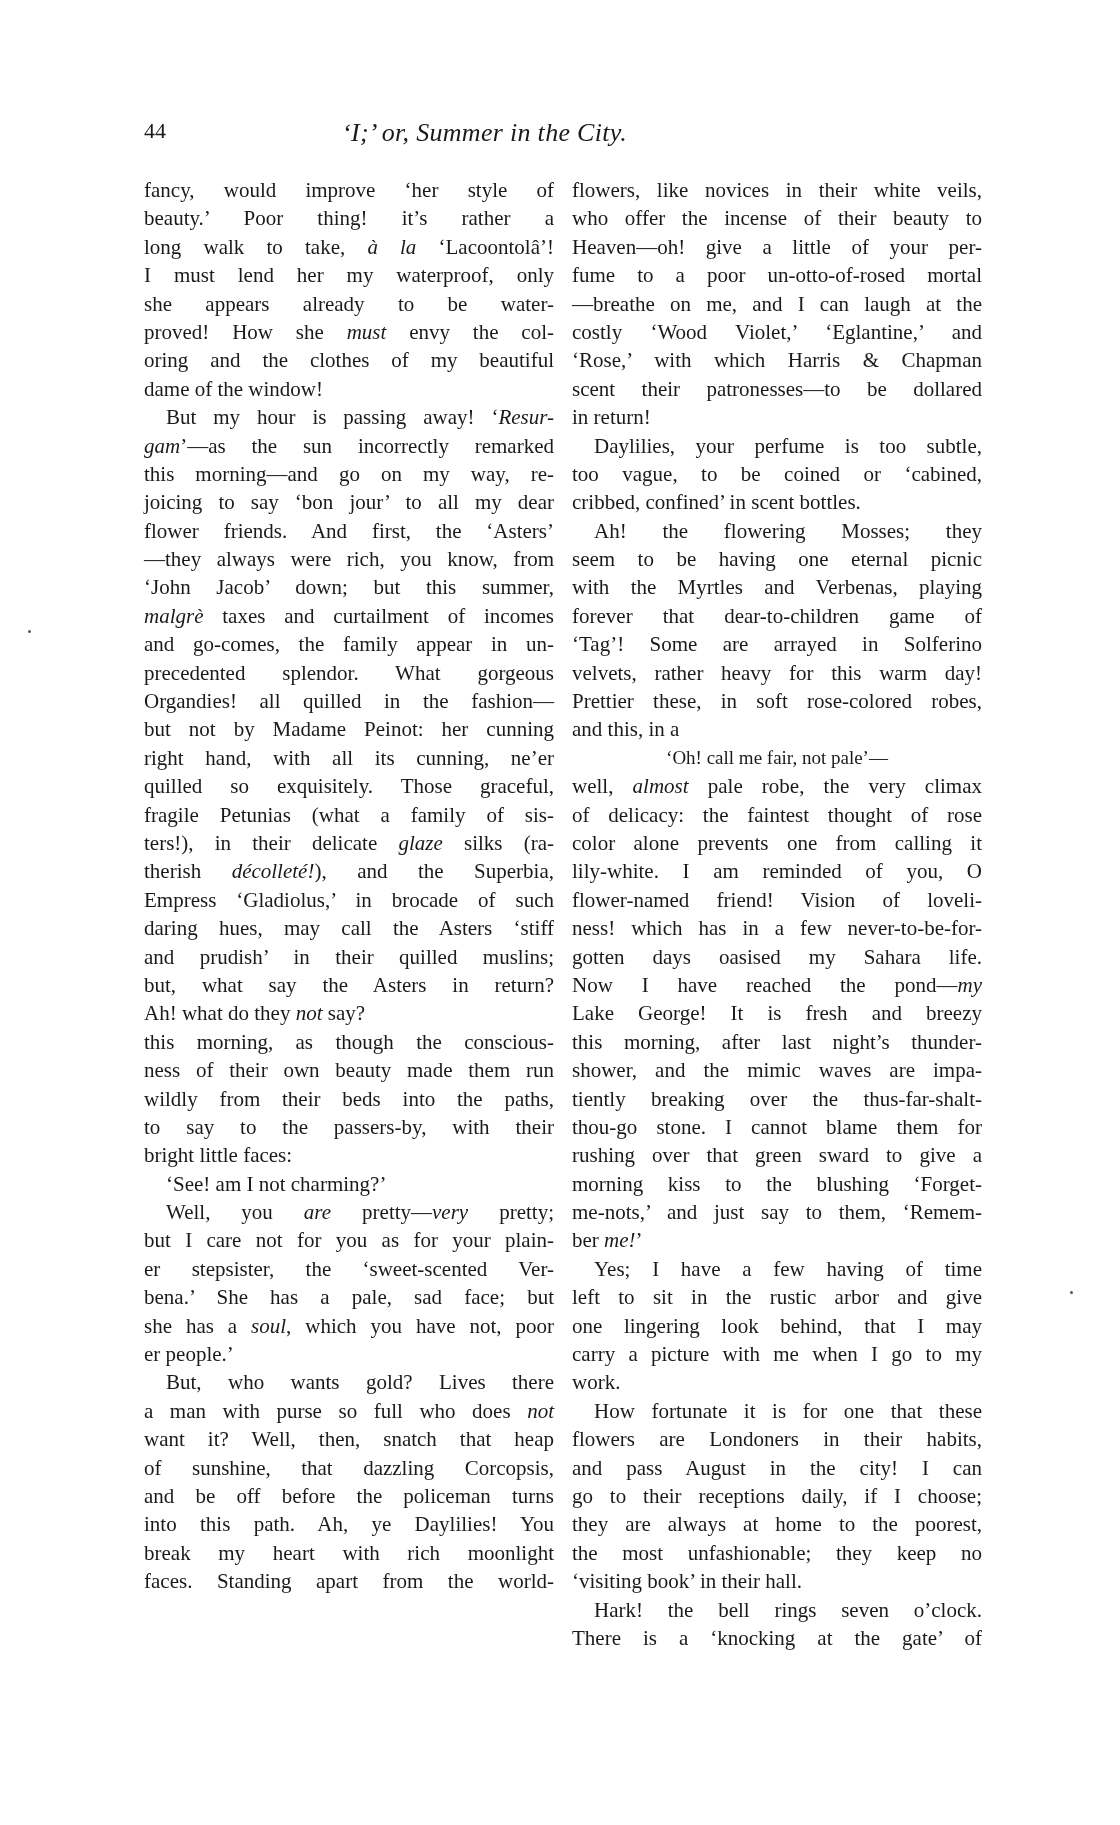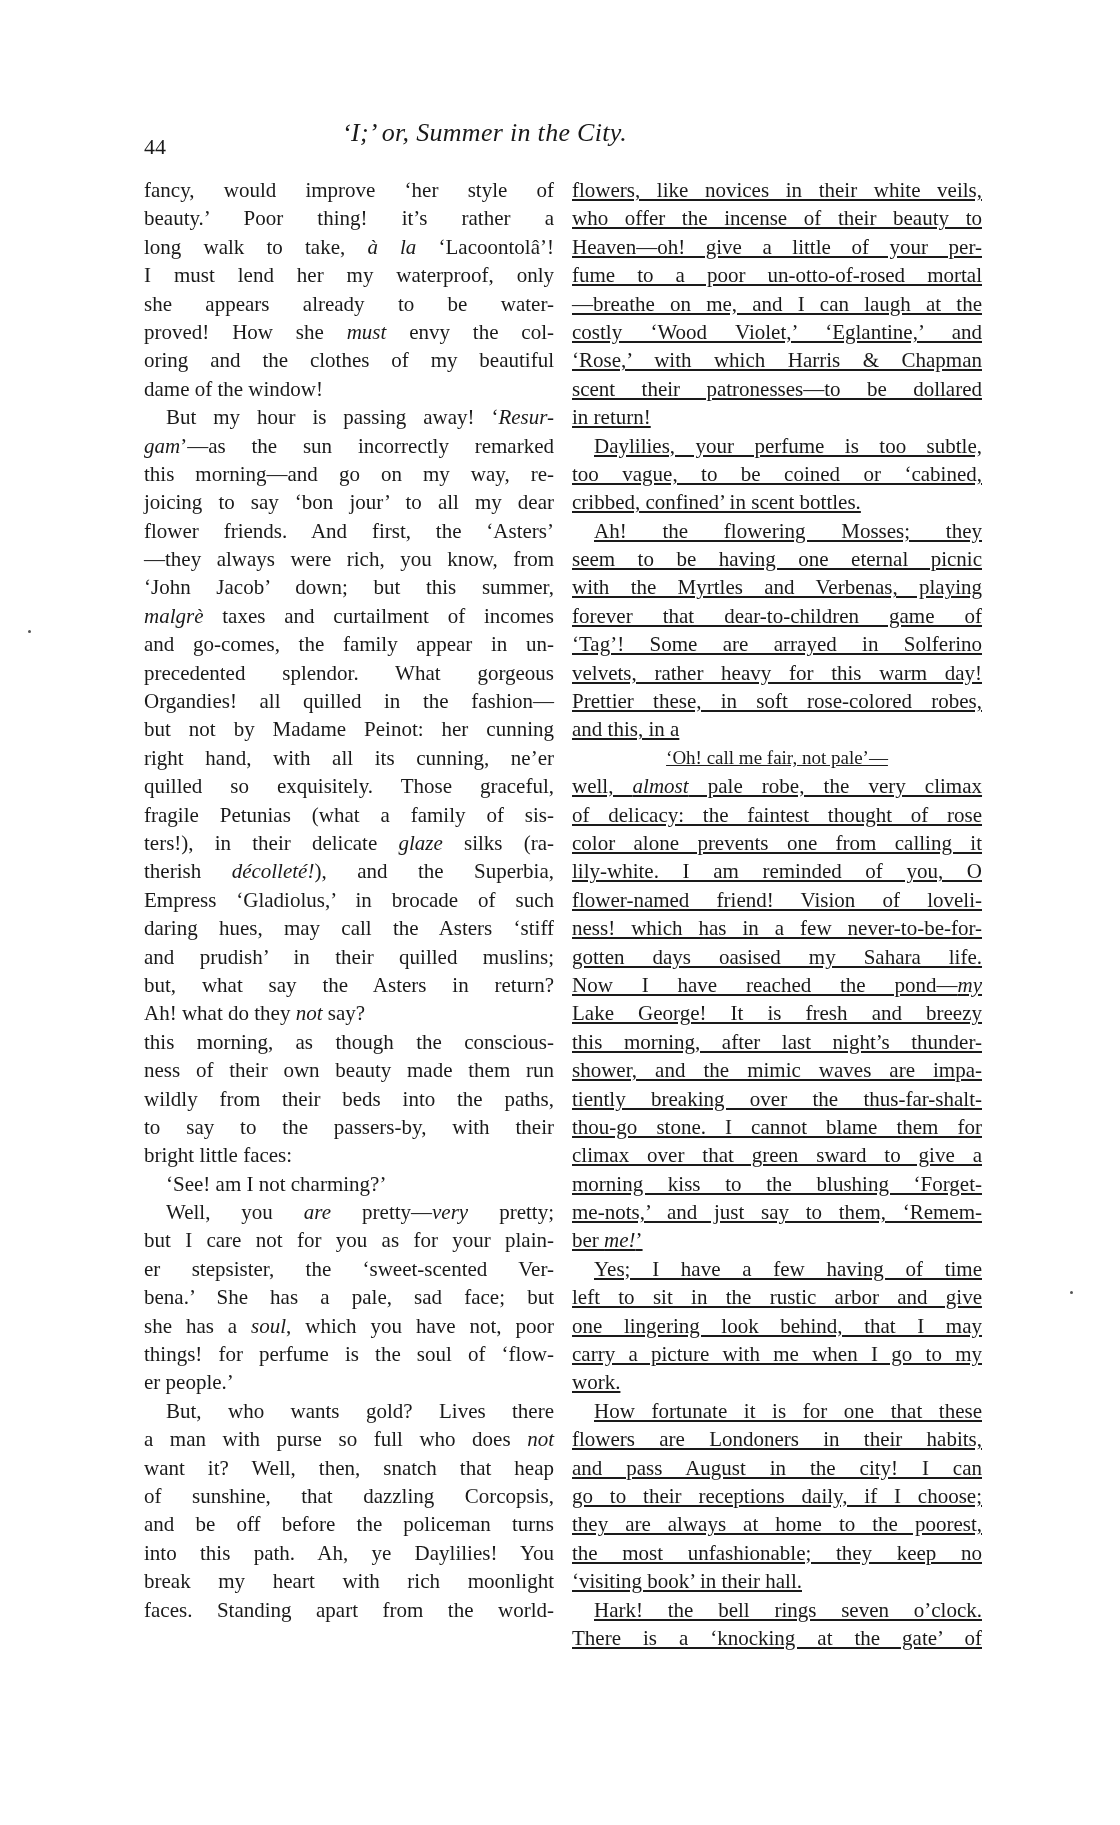--- a/index.html
+++ b/index.html
@@ -1,24 +1,24 @@
 <!DOCTYPE html>
 <html><head>
 <meta charset="utf-8">
 <style>
   html, body { margin: 0; padding: 0; background: #ffffff; }
   body { width: 1120px; height: 1825px; position: relative; overflow: hidden;
          font-family: "Liberation Serif", "DejaVu Serif", serif; color: #1a1a1a; }
   .page { position: absolute; left: 0; top: 0; width: 1120px; height: 1825px; }
   .header { position: absolute; top: 118px; left: 144px; width: 600px; height: 34px; }
-  .page-number { position: absolute; left: 0; top: 16px; font-size: 22px; }
+  .page-number { position: absolute; left: 0; top: 0; font-size: 22px; }
   .running-title { position: absolute; left: 198px; top: 0; font-size: 26px; font-style: italic; letter-spacing: 0.3px; }
   .column { position: absolute; top: 176px; width: 410px; }
   .col-left { left: 144px; }
-  .col-right { left: 572px; text-decoration: underline; }
+  .col-right { left: 572px; }
   .line { display: block; height: 28.4px; line-height: 28.4px; font-size: 21px;
           text-align: justify; text-align-last: justify; white-space: nowrap; overflow: visible; }
   .line.last { text-align-last: left; }
   .line.indent { padding-left: 22px; }
   .line.center { text-align: left; text-align-last: center; font-size: 19px; }
   .line i { font-style: italic; }
   .mark { position: absolute; background: #555; border-radius: 50%; }
 </style>
 </head>
 <body>
@@ -64,21 +64,20 @@
       <span class="line">ness of their own beauty made them run</span>
       <span class="line">wildly from their beds into the paths,</span>
       <span class="line">to say to the passers-by, with their</span>
       <span class="line last">bright little faces:</span>
       <span class="line indent last">‘See! am I not charming?’</span>
       <span class="line indent">Well, you <i>are</i> pretty—<i>very</i> pretty;</span>
       <span class="line">but I care not for you as for your plain-</span>
       <span class="line">er stepsister, the ‘sweet-scented Ver-</span>
       <span class="line">bena.’ She has a pale, sad face; but</span>
       <span class="line">she has a <i>soul</i>, which you have not, poor</span>
-      <span class="line">things! for perfume is the soul of ‘flow-</span>
       <span class="line last">er people.’</span>
       <span class="line indent">But, who wants gold? Lives there</span>
       <span class="line">a man with purse so full who does <i>not</i></span>
       <span class="line">want it? Well, then, snatch that heap</span>
       <span class="line">of sunshine, that dazzling Corcopsis,</span>
       <span class="line">and be off before the policeman turns</span>
       <span class="line">into this path. Ah, ye Daylilies! You</span>
       <span class="line">break my heart with rich moonlight</span>
       <span class="line">faces. Standing apart from the world-</span>
     </div>
@@ -110,21 +109,21 @@
       <span class="line">lily-white. I am reminded of you, O</span>
       <span class="line">flower-named friend! Vision of loveli-</span>
       <span class="line">ness! which has in a few never-to-be-for-</span>
       <span class="line">gotten days oasised my Sahara life.</span>
       <span class="line">Now I have reached the pond—<i>my</i></span>
       <span class="line">Lake George! It is fresh and breezy</span>
       <span class="line">this morning, after last night’s thunder-</span>
       <span class="line">shower, and the mimic waves are impa-</span>
       <span class="line">tiently breaking over the thus-far-shalt-</span>
       <span class="line">thou-go stone. I cannot blame them for</span>
-      <span class="line">climax over that green sward to give a</span>
+      <span class="line">rushing over that green sward to give a</span>
       <span class="line">morning kiss to the blushing ‘Forget-</span>
       <span class="line">me-nots,’ and just say to them, ‘Remem-</span>
       <span class="line last">ber <i>me!</i>’</span>
       <span class="line indent">Yes; I have a few having of time</span>
       <span class="line">left to sit in the rustic arbor and give</span>
       <span class="line">one lingering look behind, that I may</span>
       <span class="line">carry a picture with me when I go to my</span>
       <span class="line last">work.</span>
       <span class="line indent">How fortunate it is for one that these</span>
       <span class="line">flowers are Londoners in their habits,</span>

